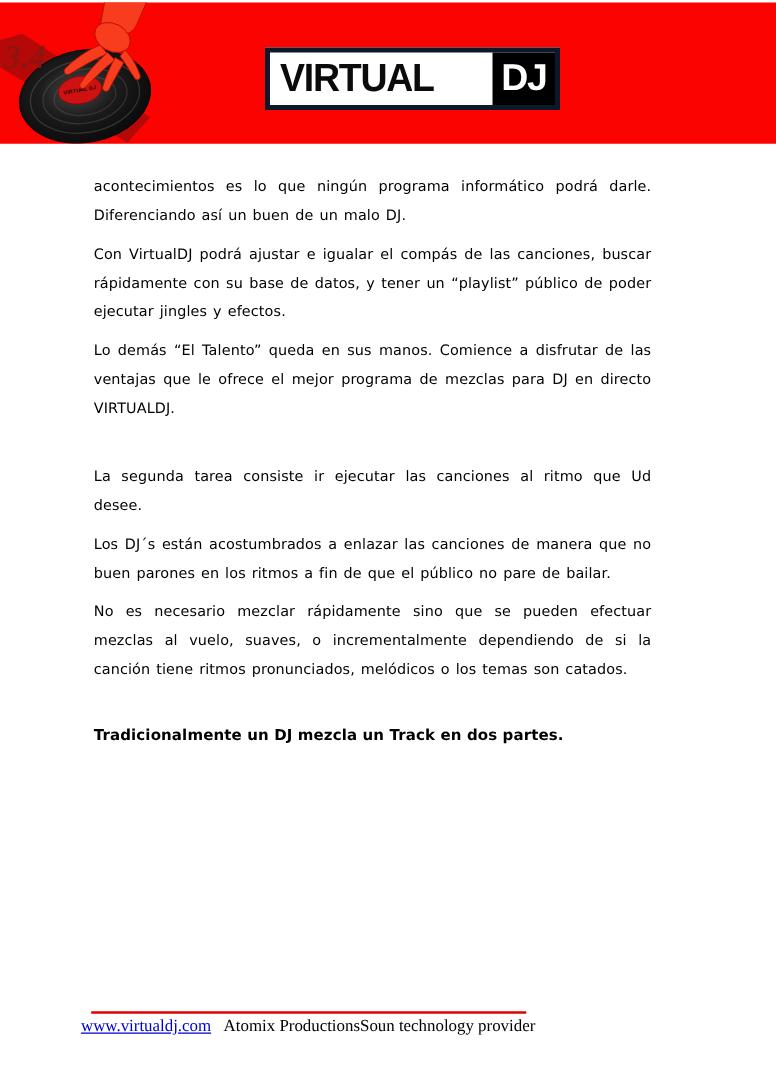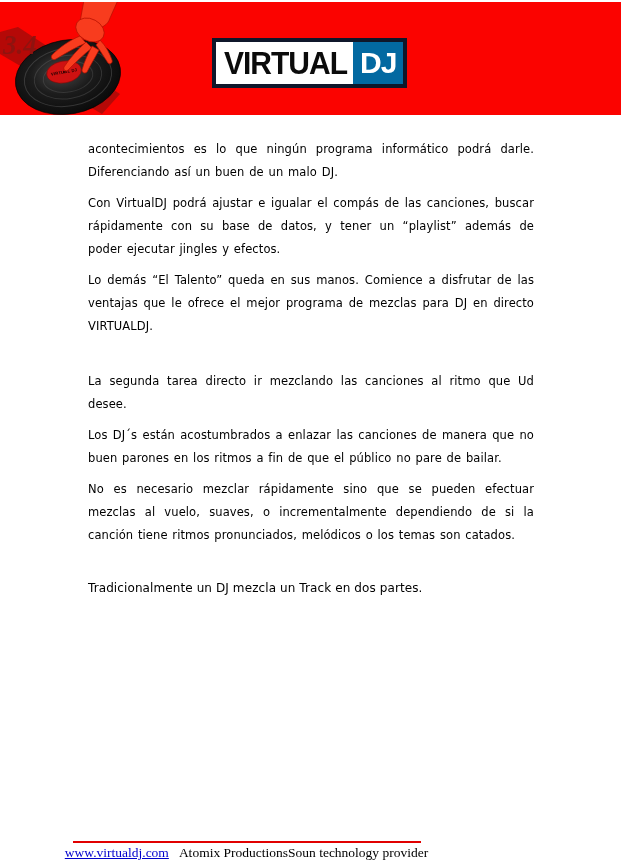--- a/index.html
+++ b/index.html
@@ -34,40 +34,40 @@
     display:flex; align-items:stretch;
     background:#fff; border:4px solid #0f172a;
   }
   .logo-virtual {
     display:flex; align-items:center; padding:0 6px 0 8px;
     font-family:"Liberation Sans", sans-serif; font-weight:bold; font-size:30px;
     letter-spacing:-1px; color:#0b0b0b; transform:scaleY(1.05);
   }
   .logo-dj {
     display:flex; align-items:center; padding:0 7px;
-    background:#0369a1; color:#ffffff;
-    font-family:"Liberation Sans", sans-serif; font-weight:bold; font-size:30px; letter-spacing:-1px;
+    background:#000000; color:#ffffff;
+    font-family:"Liberation Sans", sans-serif; font-weight:bold; font-size:30px; letter-spacing:-1px;margin-left:41px;
   }
 
   
-  .content {position:absolute; top:115px; left:88px; width:446px; color:#000;}
+  .content {position:absolute; top:115px; left:75px; width:446px; color:#000;}
   .para {
     margin:0 0 8px 0; font-size:11.5px; line-height:23px;
     text-align:justify; letter-spacing:.1px; word-spacing:1px;
   }
   .para:first-child {margin-top:23px;}
   .heading {
-    margin:30px 0 0 0; font-size:12px; line-height:23px; font-weight:normal;
+    margin:30px 0 0 0; font-size:12px; line-height:23px; font-weight:bold;
     letter-spacing:.1px; color:#000;
   }
   .sp-32 {margin-top:32px;}
   .sp-40 {margin-top:40px;}
 
   
-  .footer {position:absolute; top:841px; left:0; width:493px; text-align:center;}
+  .footer {position:absolute; top:809px; left:0; width:493px; text-align:center;}
   .footer-rule {width:348px; border-top:2px solid var(--footer-rule-red, #e10000); margin:0 auto;}
   .footer-line {
     margin-top:2px; font-family:"Liberation Serif", serif; font-size:13.5px; color:#000;
   }
   .footer-link {color:var(--link-blue, #0000cd); text-decoration:underline; margin-right:10px; cursor:pointer;}
 </style>
 </head>
 <body>
 
 <div class="page">
@@ -108,23 +108,23 @@
     </svg>
 
     <div class="logo">
       <span class="logo-virtual">VIRTUAL</span>
       <span class="logo-dj">DJ</span>
     </div>
   </header>
 
   <main class="content">
     <p class="para">acontecimientos es lo que ningún programa informático podrá darle. Diferenciando así un buen de un malo DJ.</p>
-    <p class="para">Con VirtualDJ podrá ajustar e igualar el compás de las canciones, buscar rápidamente con su base de datos, y tener un “playlist” además de poder ejecutar jingles y efectos.</p>
+    <p class="para">Con VirtualDJ podrá ajustar e igualar el compás de las canciones, buscar rápidamente con su base de datos, y tener un “playlist” público de poder ejecutar jingles y efectos.</p>
     <p class="para">Lo demás “El Talento” queda en sus manos. Comience a disfrutar de las ventajas que le ofrece el mejor programa de mezclas para DJ en directo VIRTUALDJ.</p>
-    <p class="para sp-32">La segunda tarea directo ir mezclando las canciones al ritmo que Ud desee.</p>
+    <p class="para sp-32">La segunda tarea consiste ir ejecutar las canciones al ritmo que Ud desee.</p>
     <p class="para">Los DJ´s están acostumbrados a enlazar las canciones de manera que no buen parones en los ritmos a fin de que el público no pare de bailar.</p>
     <p class="para">No es necesario mezclar rápidamente sino que se pueden efectuar mezclas al vuelo, suaves, o incrementalmente dependiendo de si la canción tiene ritmos pronunciados, melódicos o los temas son catados.</p>
     <h2 class="heading">Tradicionalmente un DJ mezcla un Track en dos partes.</h2>
   </main>
 
   <footer class="footer">
     <div class="footer-rule"></div>
     <div class="footer-line">
       <a href="#" class="footer-link">www.virtualdj.com</a><span class="footer-credits">Atomix ProductionsSoun technology provider</span>
     </div>

